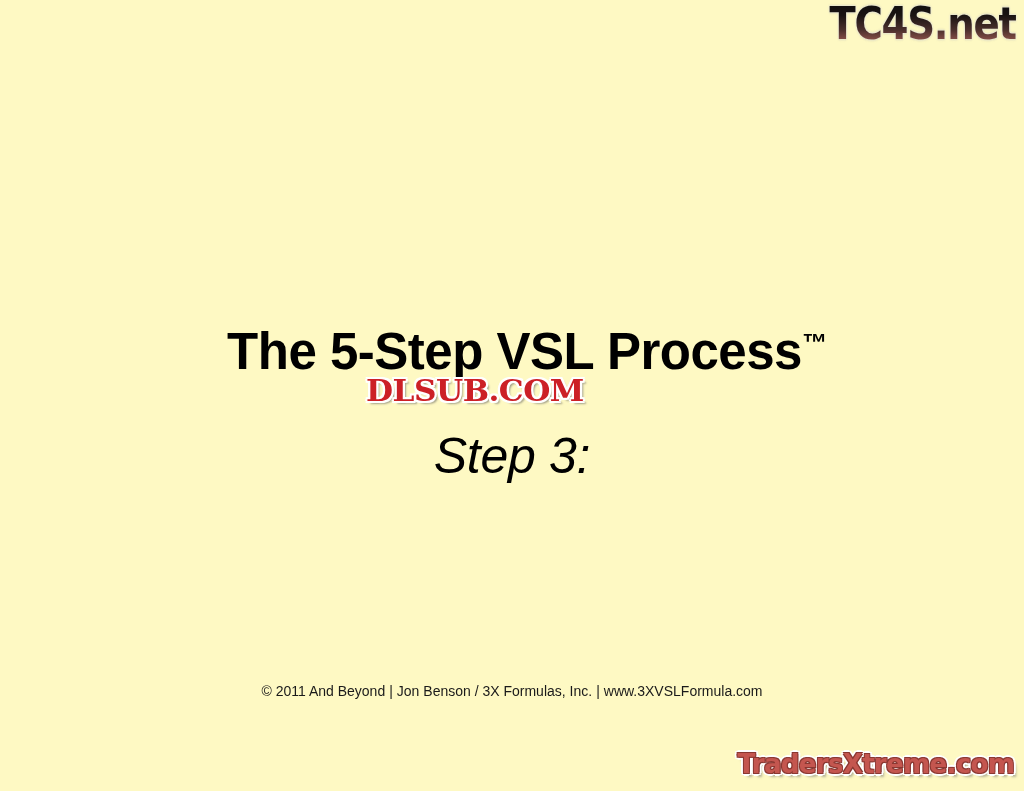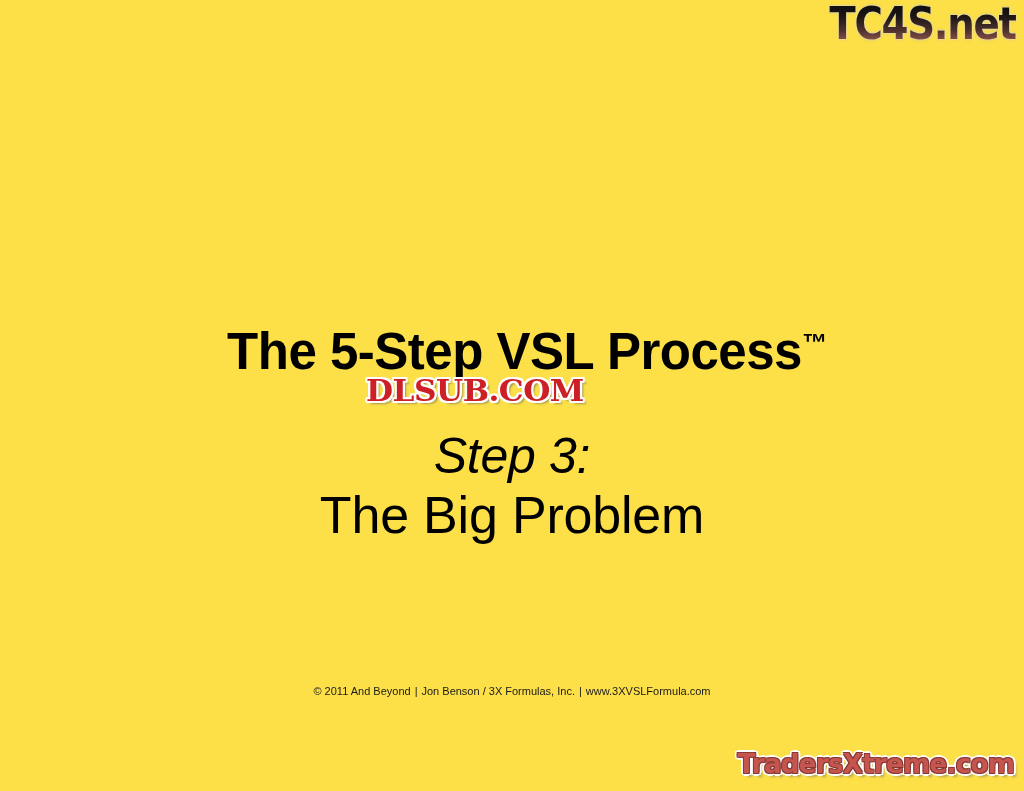--- a/index.html
+++ b/index.html
@@ -6,21 +6,21 @@
   html, body {
     margin: 0;
     padding: 0;
     background: #ffffff;
   }
 
   #slide {
     position: relative;
     width: 1024px;
     height: 791px;
-    background: #fde047;
+    background: #fef9c3;
     overflow: hidden;
     font-family: "Liberation Sans", sans-serif;
     -webkit-font-smoothing: antialiased;
   }
 
   
   .slide-title {
     position: absolute;
     left: 15px;
     top: 276px;
@@ -70,21 +70,21 @@
   }
 
   
   .footer-credit {
     position: absolute;
     left: 0;
     top: 682px;
     width: 1024px;
     text-align: center;
     font-family: "Liberation Sans", sans-serif;
-    font-size: 11px;
+    font-size: 14px;
     line-height: 18px;
     color: #1a1a1a;
     white-space: nowrap;
   }
   .footer-credit .sep {
     padding: 0 4px;
   }
 
   
   .wm-tc4s {
@@ -175,20 +175,19 @@
 <div id="slide">
 
   <div class="wm-tc4s">TC4S.net</div>
 
   <h1 class="slide-title"><span>The 5-Step VSL Process</span><span class="tm">™</span></h1>
 
   <div class="wm-dlsub">DLSUB.COM</div>
 
   <div class="subtitle-block">
     <div class="subtitle-step">Step 3:</div>
-    <div class="subtitle-line2">The Big Problem</div>
   </div>
 
   <div class="footer-credit"><span>© 2011 And Beyond</span><span class="sep">|</span><span>Jon Benson / 3X Formulas, Inc.</span><span class="sep">|</span><span>www.3XVSLFormula.com</span></div>
 
   <div class="wm-traders">TradersXtreme.com</div>
 
 </div>
 
 </body></html>

